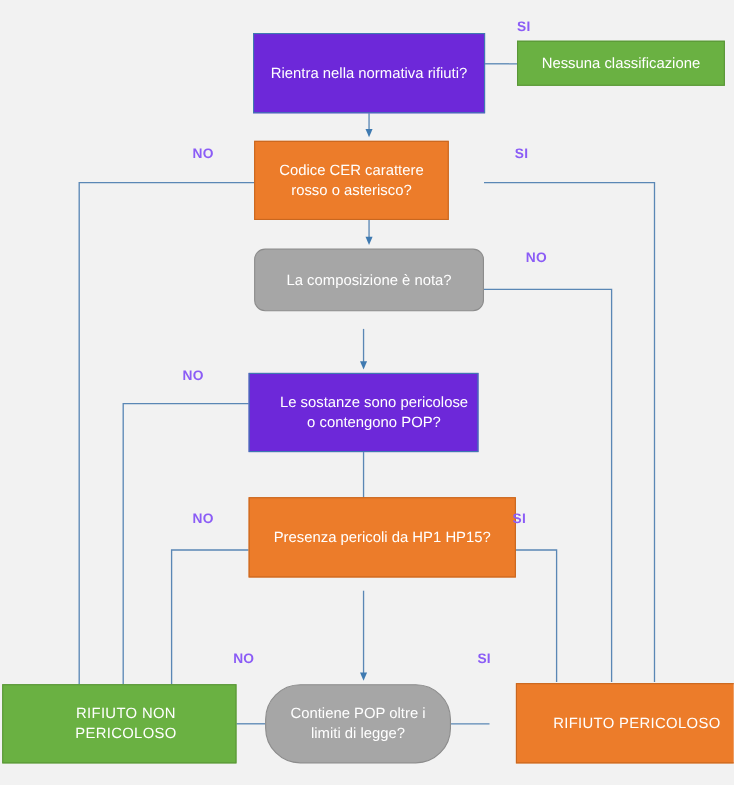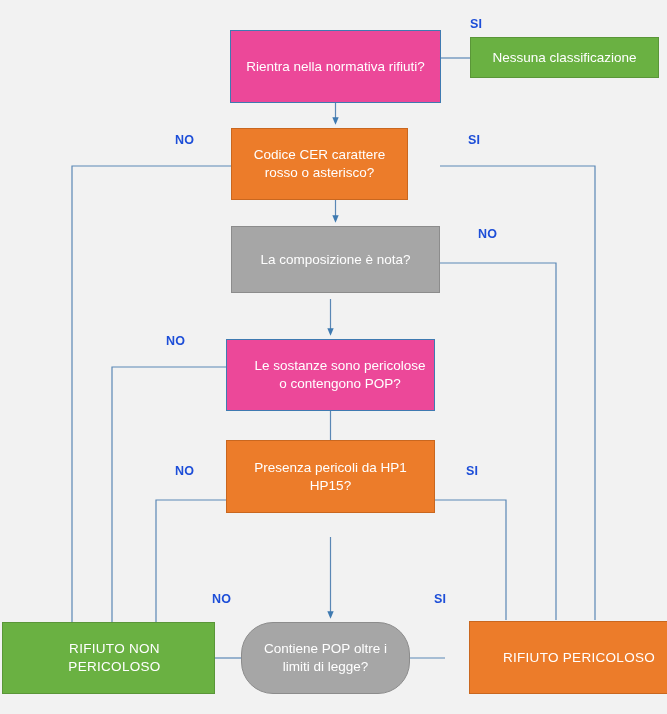--- a/index.html
+++ b/index.html
@@ -15,33 +15,33 @@
   .node{
     position:absolute;
     display:flex;align-items:center;justify-content:center;
     text-align:center;
     color:#ffffff;
     box-sizing:border-box;
     line-height:1.32;
   }
   .node .txt{display:block;padding:0 8px;}
 
-  .blue  {background:#ec4899;border:1px solid #3f7ab1;}
+  .blue  {background:#6d28d9;border:1px solid #3f7ab1;}
   .orange{background:#ec7c2a;border:1px solid #c9671f;}
   .gray  {background:#a6a6a6;border:1px solid #8c8c8c;}
   .green {background:#6ab142;border:1px solid #5a9638;}
 
   .q{font-size:13.5px;font-weight:400;}
   .term{font-size:13.5px;font-weight:400;letter-spacing:.3px;padding-left:12px;}
 
   .lbl{
     position:absolute;
     font-size:12.5px;
     font-weight:bold;
-    color:#1d4ed8;
+    color:#8b5cf6;
     letter-spacing:.2px;
     white-space:nowrap;
   }
 </style>
 </head>
 <body>
 
 <div id="canvas">
 
   <svg id="wires" viewBox="0 0 667 714" xmlns="http://www.w3.org/2000/svg">
@@ -87,29 +87,29 @@
   </div>
 
   <div class="node green q" style="left:470px;top:37px;width:189px;height:41px;">
     <span class="txt">Nessuna classificazione</span>
   </div>
 
   <div class="node orange q" style="left:231px;top:128px;width:177px;height:72px;">
     <span class="txt">Codice CER carattere rosso o asterisco?</span>
   </div>
 
-  <div class="node gray q" style="left:231px;top:226px;width:209px;height:67px;">
+  <div class="node gray q" style="left:231px;top:226px;width:209px;height:57px;border-radius:10px;">
     <span class="txt">La composizione è nota?</span>
   </div>
 
   <div class="node blue q" style="left:226px;top:339px;width:209px;height:72px;padding-left:19px;">
     <span class="txt">Le sostanze sono pericolose o contengono POP?</span>
   </div>
 
-  <div class="node orange q" style="left:226px;top:440px;width:209px;height:73px;">
+  <div class="node orange q" style="left:226px;top:452px;width:243px;height:73px;">
     <span class="txt">Presenza pericoli da HP1 HP15?</span>
   </div>
 
   <div class="node green term" style="left:2px;top:622px;width:213px;height:72px;">
     <span class="txt">RIFIUTO NON PERICOLOSO</span>
   </div>
 
   <div class="node gray q" style="left:241px;top:622px;width:169px;height:72px;border-radius:32px;">
     <span class="txt">Contiene POP oltre i limiti di legge?</span>
   </div>

